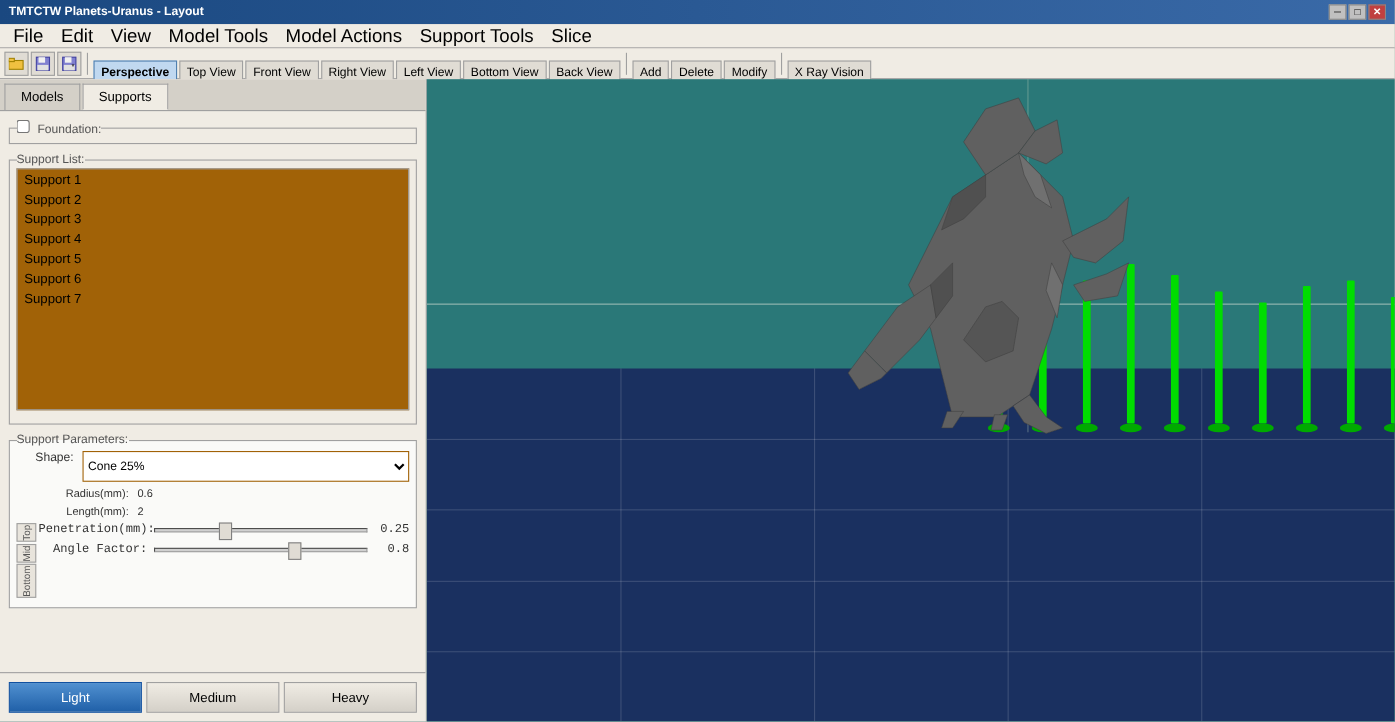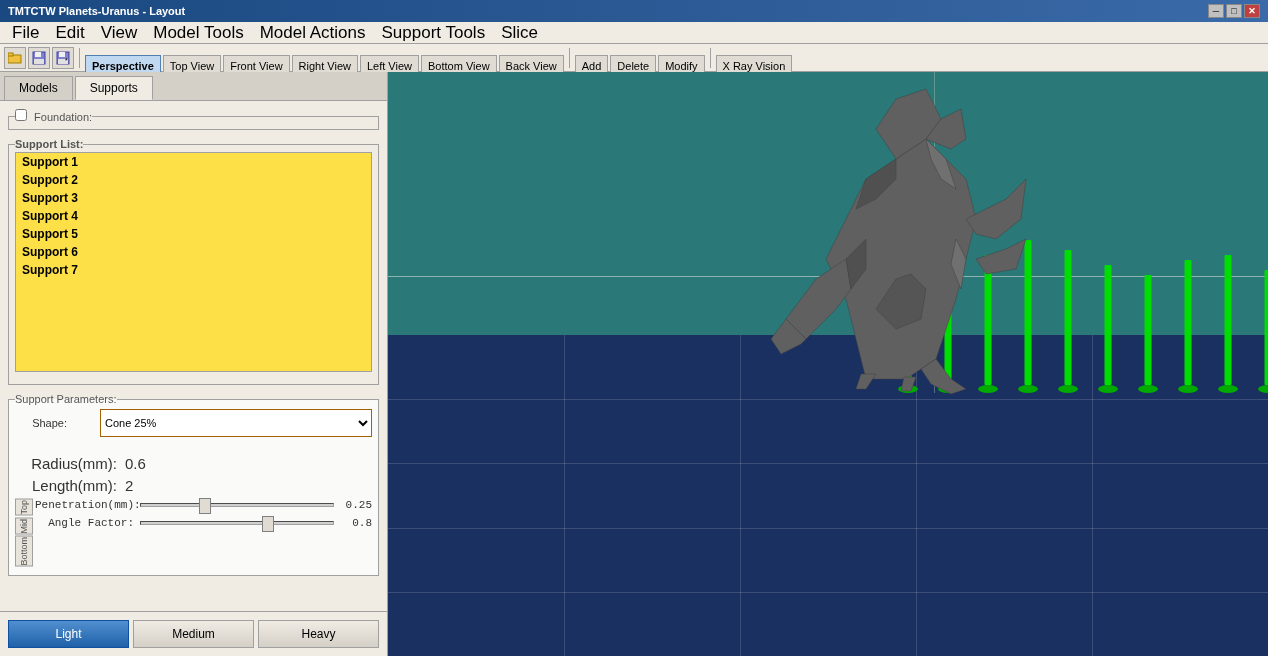--- a/index.html
+++ b/index.html
@@ -130,55 +130,53 @@
     
     .panel-content {
       padding: 8px;
       flex: 1;
       overflow-y: auto;
     }
 
     
     .support-list-box {
       border: 1px solid #a0a0a0;
-      background: #fde047;
+      background: #a16207;
       height: 220px;
       overflow-y: auto;
       margin-bottom: 8px;
     }
     .support-list-item {
       padding: 2px 6px;
       cursor: pointer;
       font-size: 12px;
       color: #000;
     }
 
     .param-row {
       display: flex;
       align-items: center;
       margin-bottom: 5px;
-      font-size: 15px;
+      font-size: 10px;
     }
     .param-name {
       width: 110px;
       text-align: right;
       padding-right: 8px;
       color: #333;
     }
     .param-value {
       color: #333;
     }
 
     
     .shape-row {
       display: flex;
-      align-items: center;
-      margin-bottom: 18px;
-      font-size: 11px;
-      gap: 25px;
+      margin-bottom: 6px;
+      font-size: 11px;
     }
     .shape-label {
       width: 60px;
       text-align: right;
       padding-right: 8px;
       color: #333;
     }
     .shape-select {
       flex: 1;
       height: 28px;
@@ -377,21 +375,21 @@
 
       <fieldset style="border:1px solid #a0a0a0; padding:2px 6px 4px; margin-bottom:8px;">
         <legend style="font-size:11px;color:#555;">
           <span>
             <input type="checkbox" style="">
             <span>Foundation:</span>
           </span>
         </legend>
       </fieldset>
 
-      <fieldset style="border:1px solid #a0a0a0; padding:2px 6px 4px; margin-bottom:8px;font-weight:bold;">
+      <fieldset style="border:1px solid #a0a0a0; padding:2px 6px 4px; margin-bottom:8px;">
         <legend style="font-size:11px;color:#555;">Support List:</legend>
         <div class="support-list-box" id="support-list-container">
             <div class="support-list-item">Support 1</div>
             <div class="support-list-item">Support 2</div>
             <div class="support-list-item">Support 3</div>
             <div class="support-list-item">Support 4</div>
             <div class="support-list-item">Support 5</div>
             <div class="support-list-item">Support 6</div>
             <div class="support-list-item">Support 7</div>
           </div>

